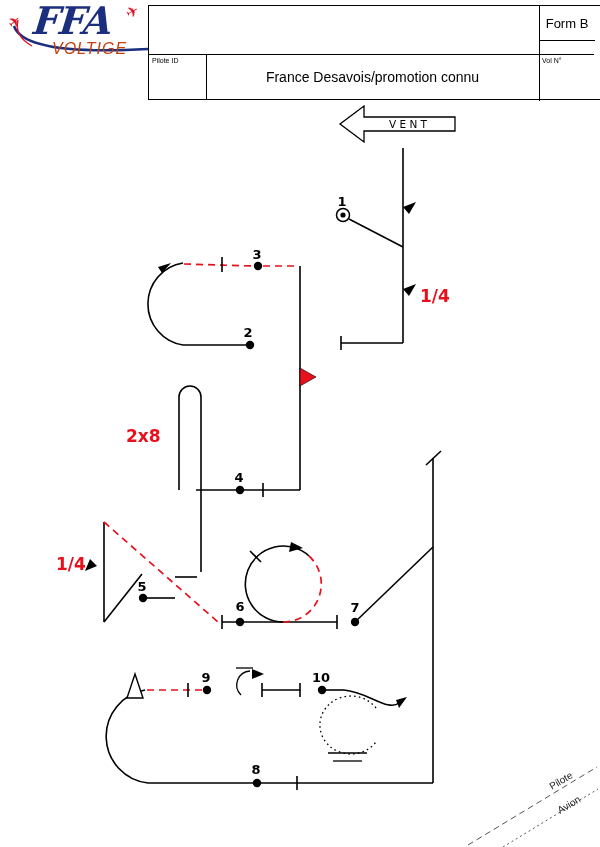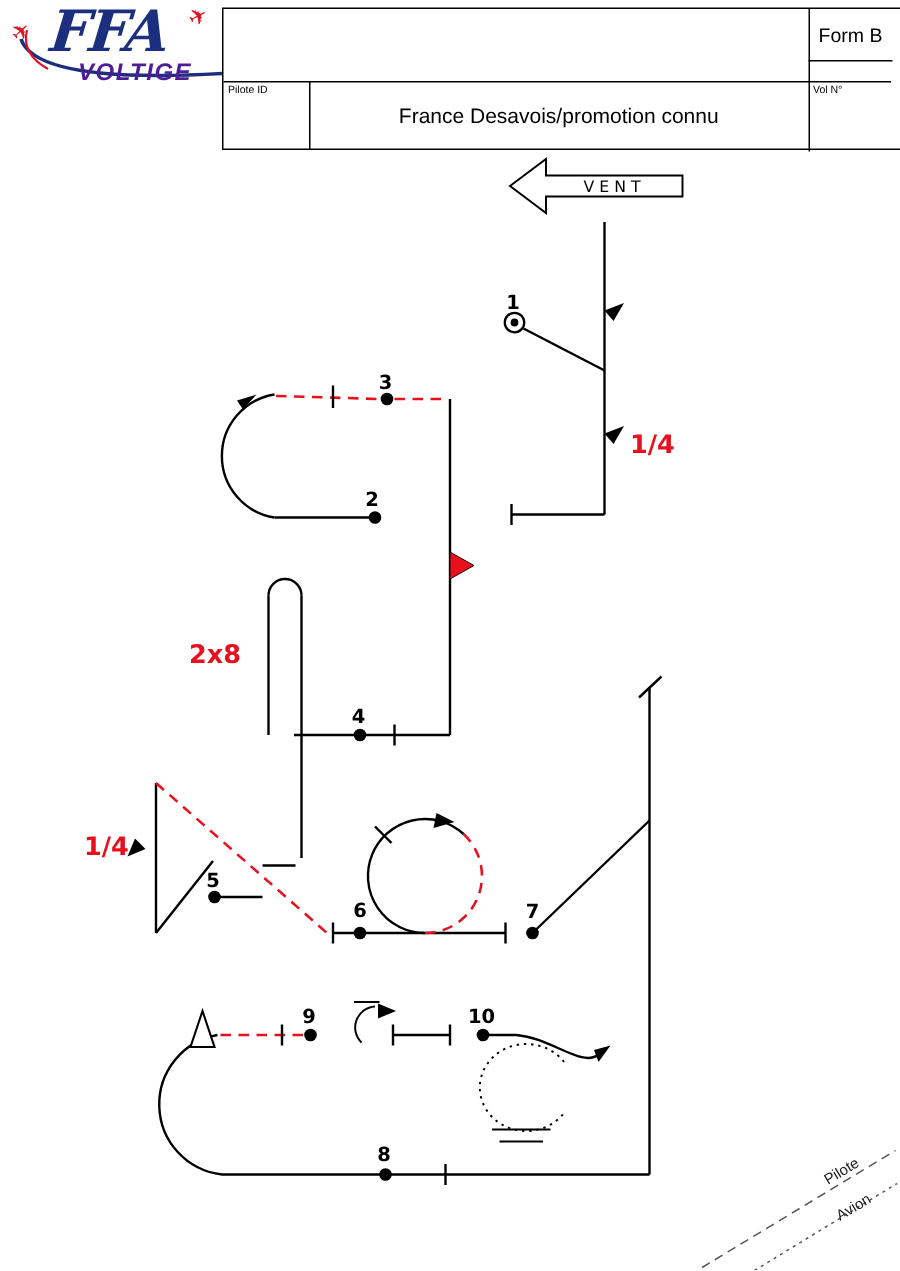--- a/index.html
+++ b/index.html
@@ -5,22 +5,22 @@
   html,body{margin:0;padding:0;background:#fff}
   .page{position:relative;width:600px;height:847px;background:#fff;
         font-family:"Liberation Sans",sans-serif;overflow:hidden}
 
   
   .logo{position:absolute;left:8px;top:2px;width:142px;height:64px}
   .logo svg{position:absolute;left:0;top:0}
   .ffa{position:absolute;left:26px;top:-4px;font-family:"DejaVu Serif",serif;
        font-style:italic;font-weight:bold;font-size:38px;color:#1b2f7e;
        letter-spacing:-1px;transform:skewX(-6deg)}
-  .voltige{position:absolute;left:44px;top:38px;font-weight:bold;font-size:16px;
-       color:#4c1d95;letter-spacing:1px;font-style:italic}
+  .voltige{position:absolute;left:44px;top:38px;font-weight:normal;font-size:16px;
+       color:#c2410c;letter-spacing:1px;font-style:italic}
   .plane{position:absolute;color:#e01222;font-size:15px;line-height:1}
   .plane1{left:0px;top:12px;transform:rotate(-42deg)}
   .plane2{left:118px;top:2px;transform:rotate(-28deg)}
 
   
   .form-box{position:absolute;left:148px;top:5px;width:497px;height:95px;
             border:1.2px solid #000;box-sizing:border-box}
   .fb-vline-right{position:absolute;left:390px;top:0;height:95px;border-left:1.2px solid #000}
   .fb-formb{position:absolute;left:390px;top:0;width:56px;height:34px;
             border-bottom:1.2px solid #000;display:flex;align-items:center;

